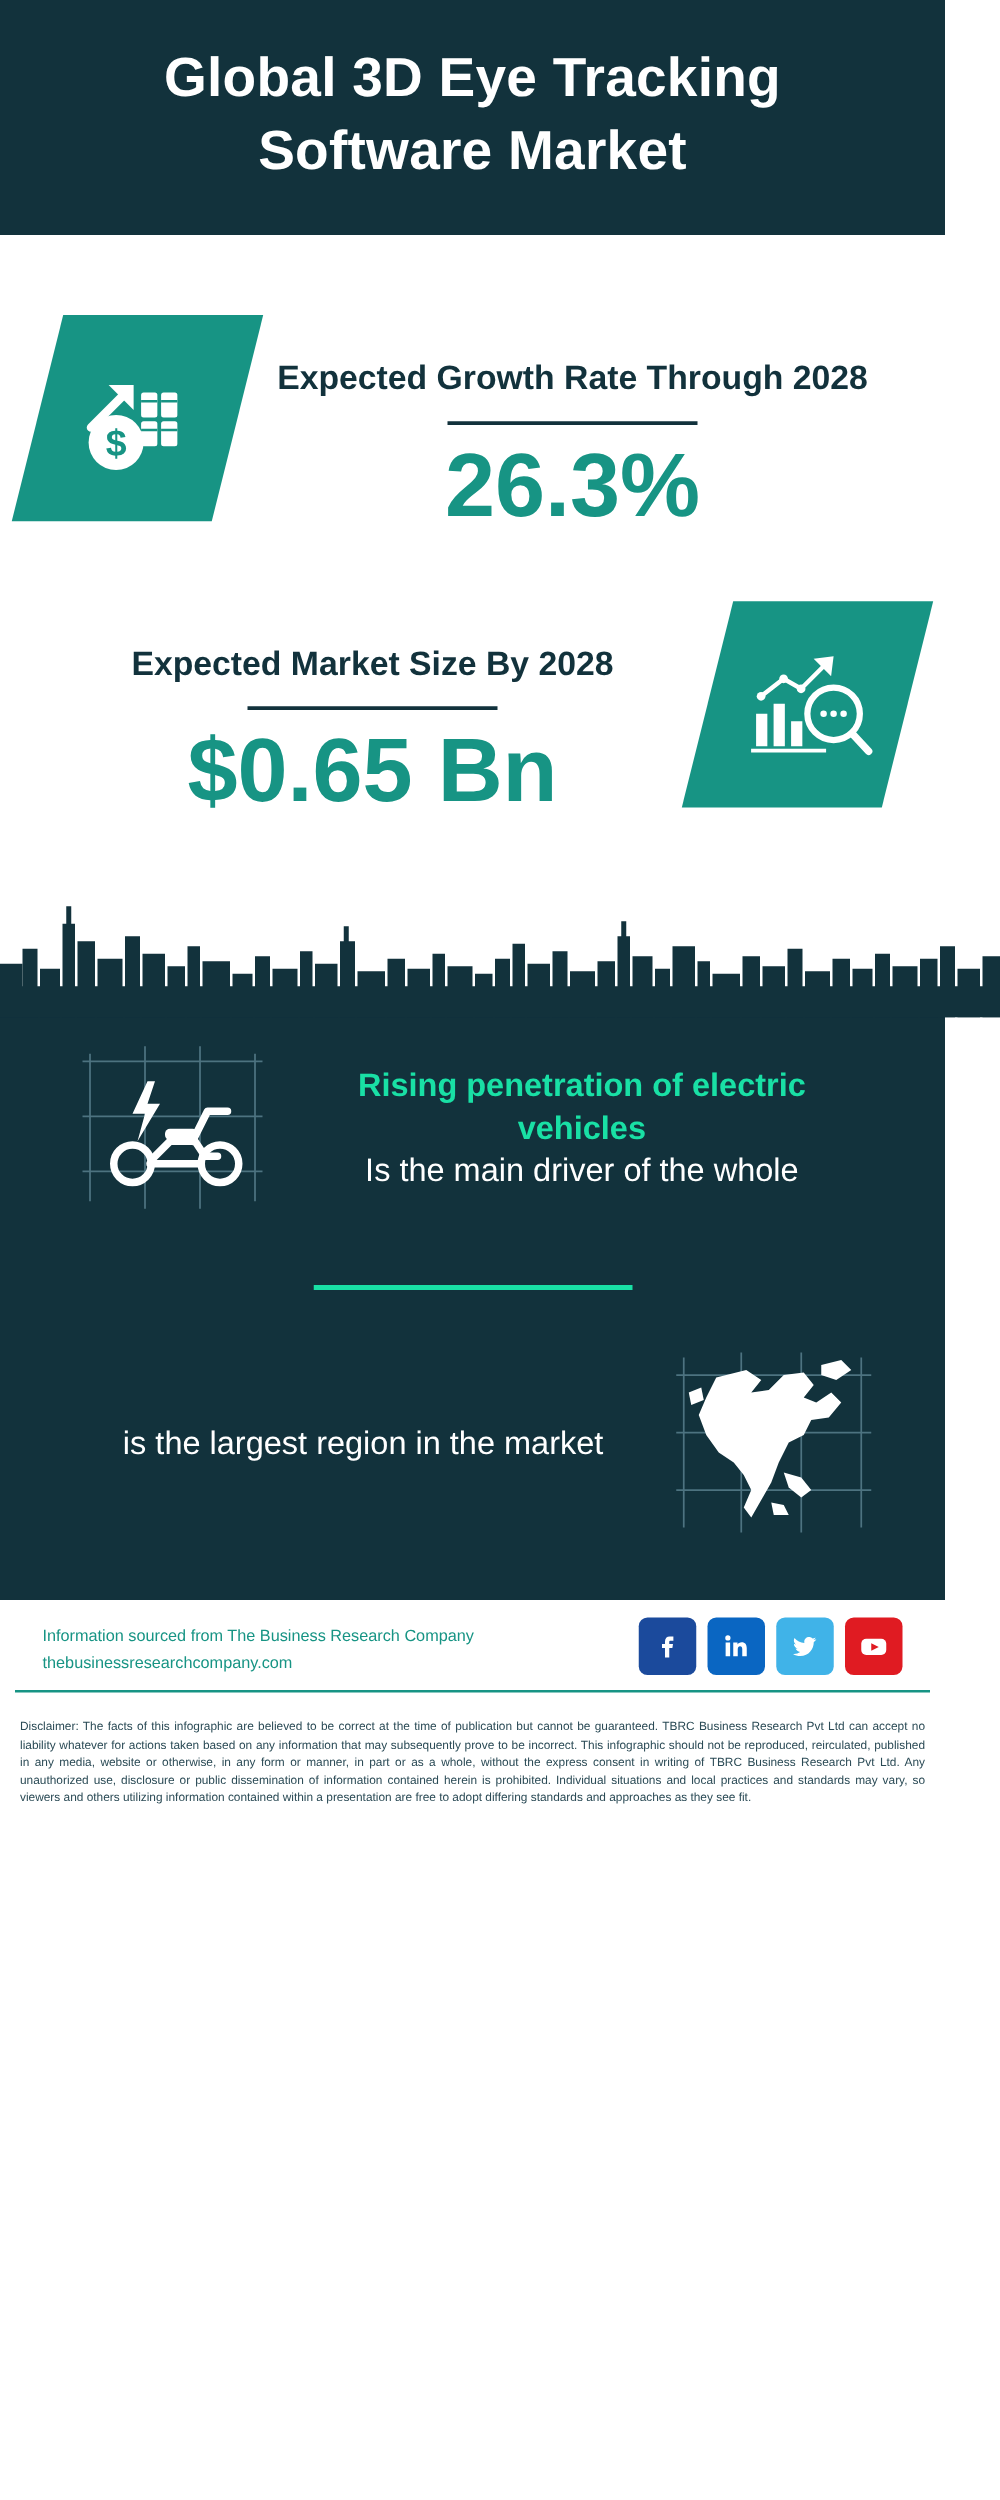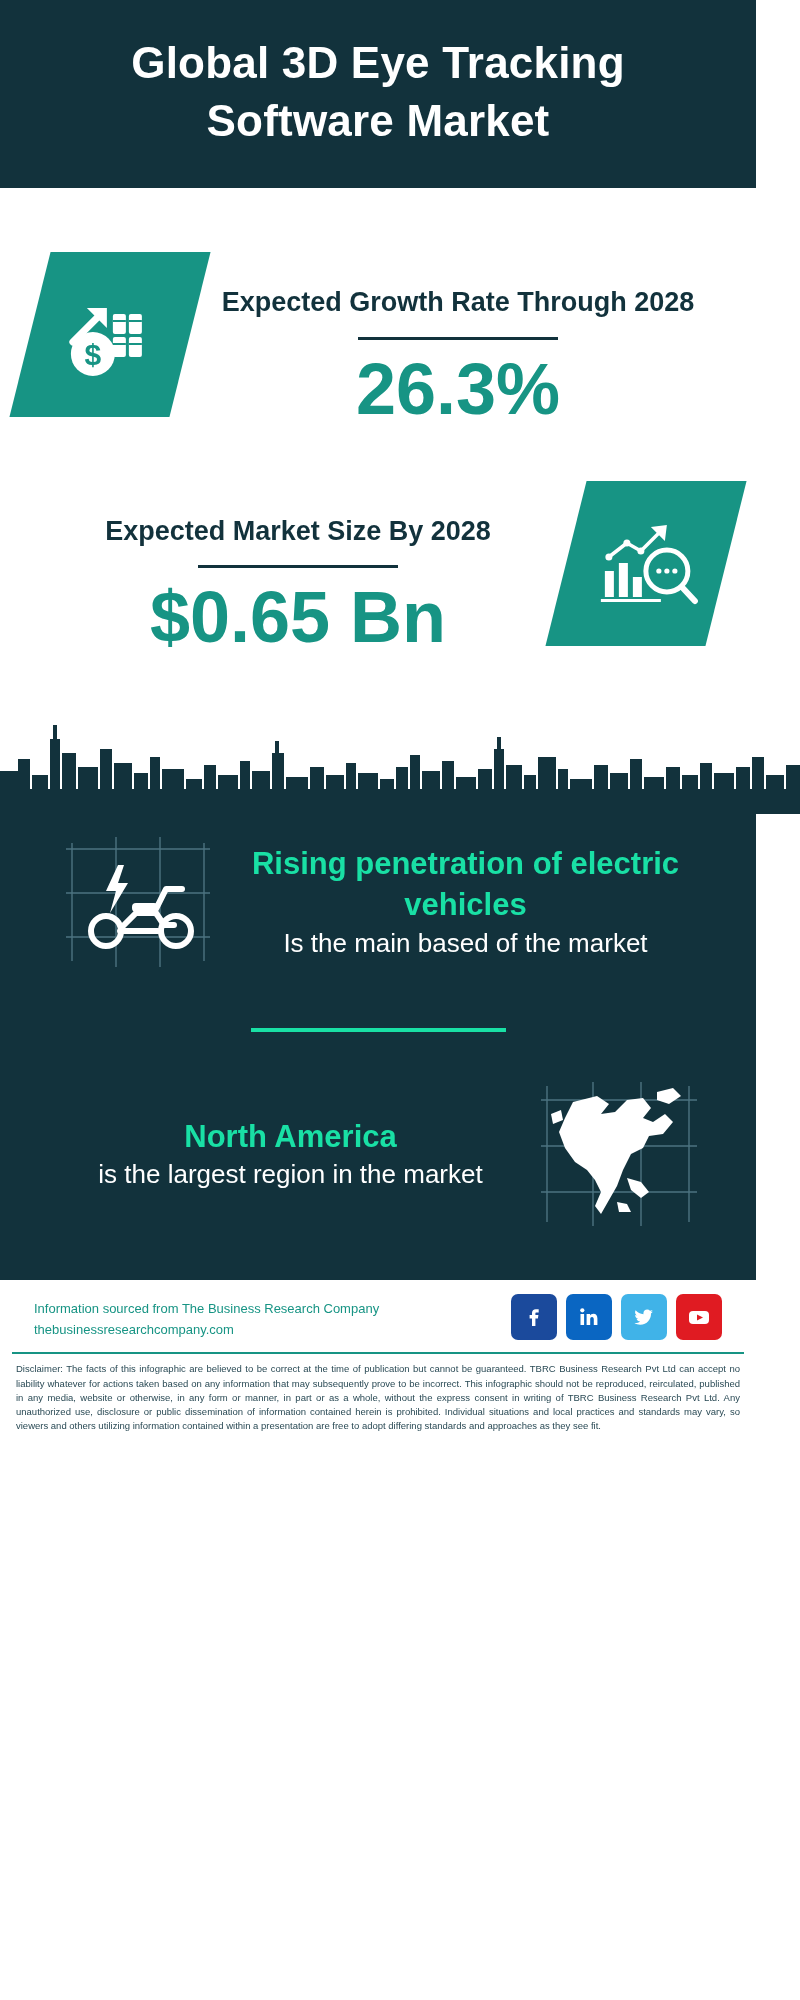--- a/index.html
+++ b/index.html
@@ -116,21 +116,21 @@
     justify-content: center;
     padding: 6px 50px;
   }
   .fact-text {
     flex: 1;
     text-align: center;
     padding: 0 14px;
   }
   .fact-headline {
     color: #19e0a5;
-    font-size: 31px;
+    font-size: 26px;
     font-weight: bold;
     line-height: 1.32;
     margin: 0;
   }
   .fact-sub {
     color: #ffffff;
     font-size: 26px;
     line-height: 1.34;
     margin: 0;
     font-weight: normal;
@@ -187,20 +187,21 @@
     height: 2px;
     background: #179484;
     margin: 4px 12px 0 12px;
   }
   .disclaimer {
     color: #2a4a55;
     font-size: 9.5px;
     line-height: 1.5;
     padding: 8px 16px 6px 16px;
     text-align: justify;
+    margin-top: 13px;
   }
 </style>
 </head>
 <body>
 
 <div class="page">
 
   <div class="header">
     <h1 class="header-title">Global 3D Eye Tracking Software Market</h1>
   </div>
@@ -345,29 +346,28 @@
           <circle cx="48" cy="104" r="15" fill="none" stroke="#ffffff" stroke-width="6"></circle>
           <circle cx="118" cy="104" r="15" fill="none" stroke="#ffffff" stroke-width="6"></circle>
           <path d="M62 104 L100 104" stroke="#ffffff" stroke-width="6" stroke-linecap="round"></path>
           <path d="M64 100 L78 86 L98 86 L106 98 L116 98" stroke="#ffffff" stroke-width="6" fill="none" stroke-linejoin="round" stroke-linecap="round"></path>
           <path d="M96 86 L108 62 L124 62" stroke="#ffffff" stroke-width="6" fill="none" stroke-linecap="round" stroke-linejoin="round"></path>
           <rect x="74" y="76" width="26" height="9" rx="4" fill="#ffffff"></rect>
         </svg>
       </div>
       <div class="fact-text">
         <p class="fact-headline">Rising penetration of electric vehicles</p>
-        <p class="fact-sub">Is the main based of the market</p>
+        <p class="fact-sub">Is the main driver of the whole</p>
       </div>
     </div>
 
     <div class="divider"></div>
 
     <div class="fact-row">
       <div class="fact-text">
-        <p class="fact-headline">North America</p>
         <p class="fact-sub">is the largest region in the market</p>
       </div>
       <div class="grid-icon">
         <svg width="175" height="160" viewBox="0 0 175 160" aria-hidden="true">
           <g stroke="#4d7380" stroke-width="1.4" fill="none">
             <line x1="16" y1="12" x2="16" y2="148"></line>
             <line x1="62" y1="8" x2="62" y2="152"></line>
             <line x1="110" y1="8" x2="110" y2="152"></line>
             <line x1="158" y1="12" x2="158" y2="148"></line>
             <line x1="10" y1="26" x2="166" y2="26"></line>

